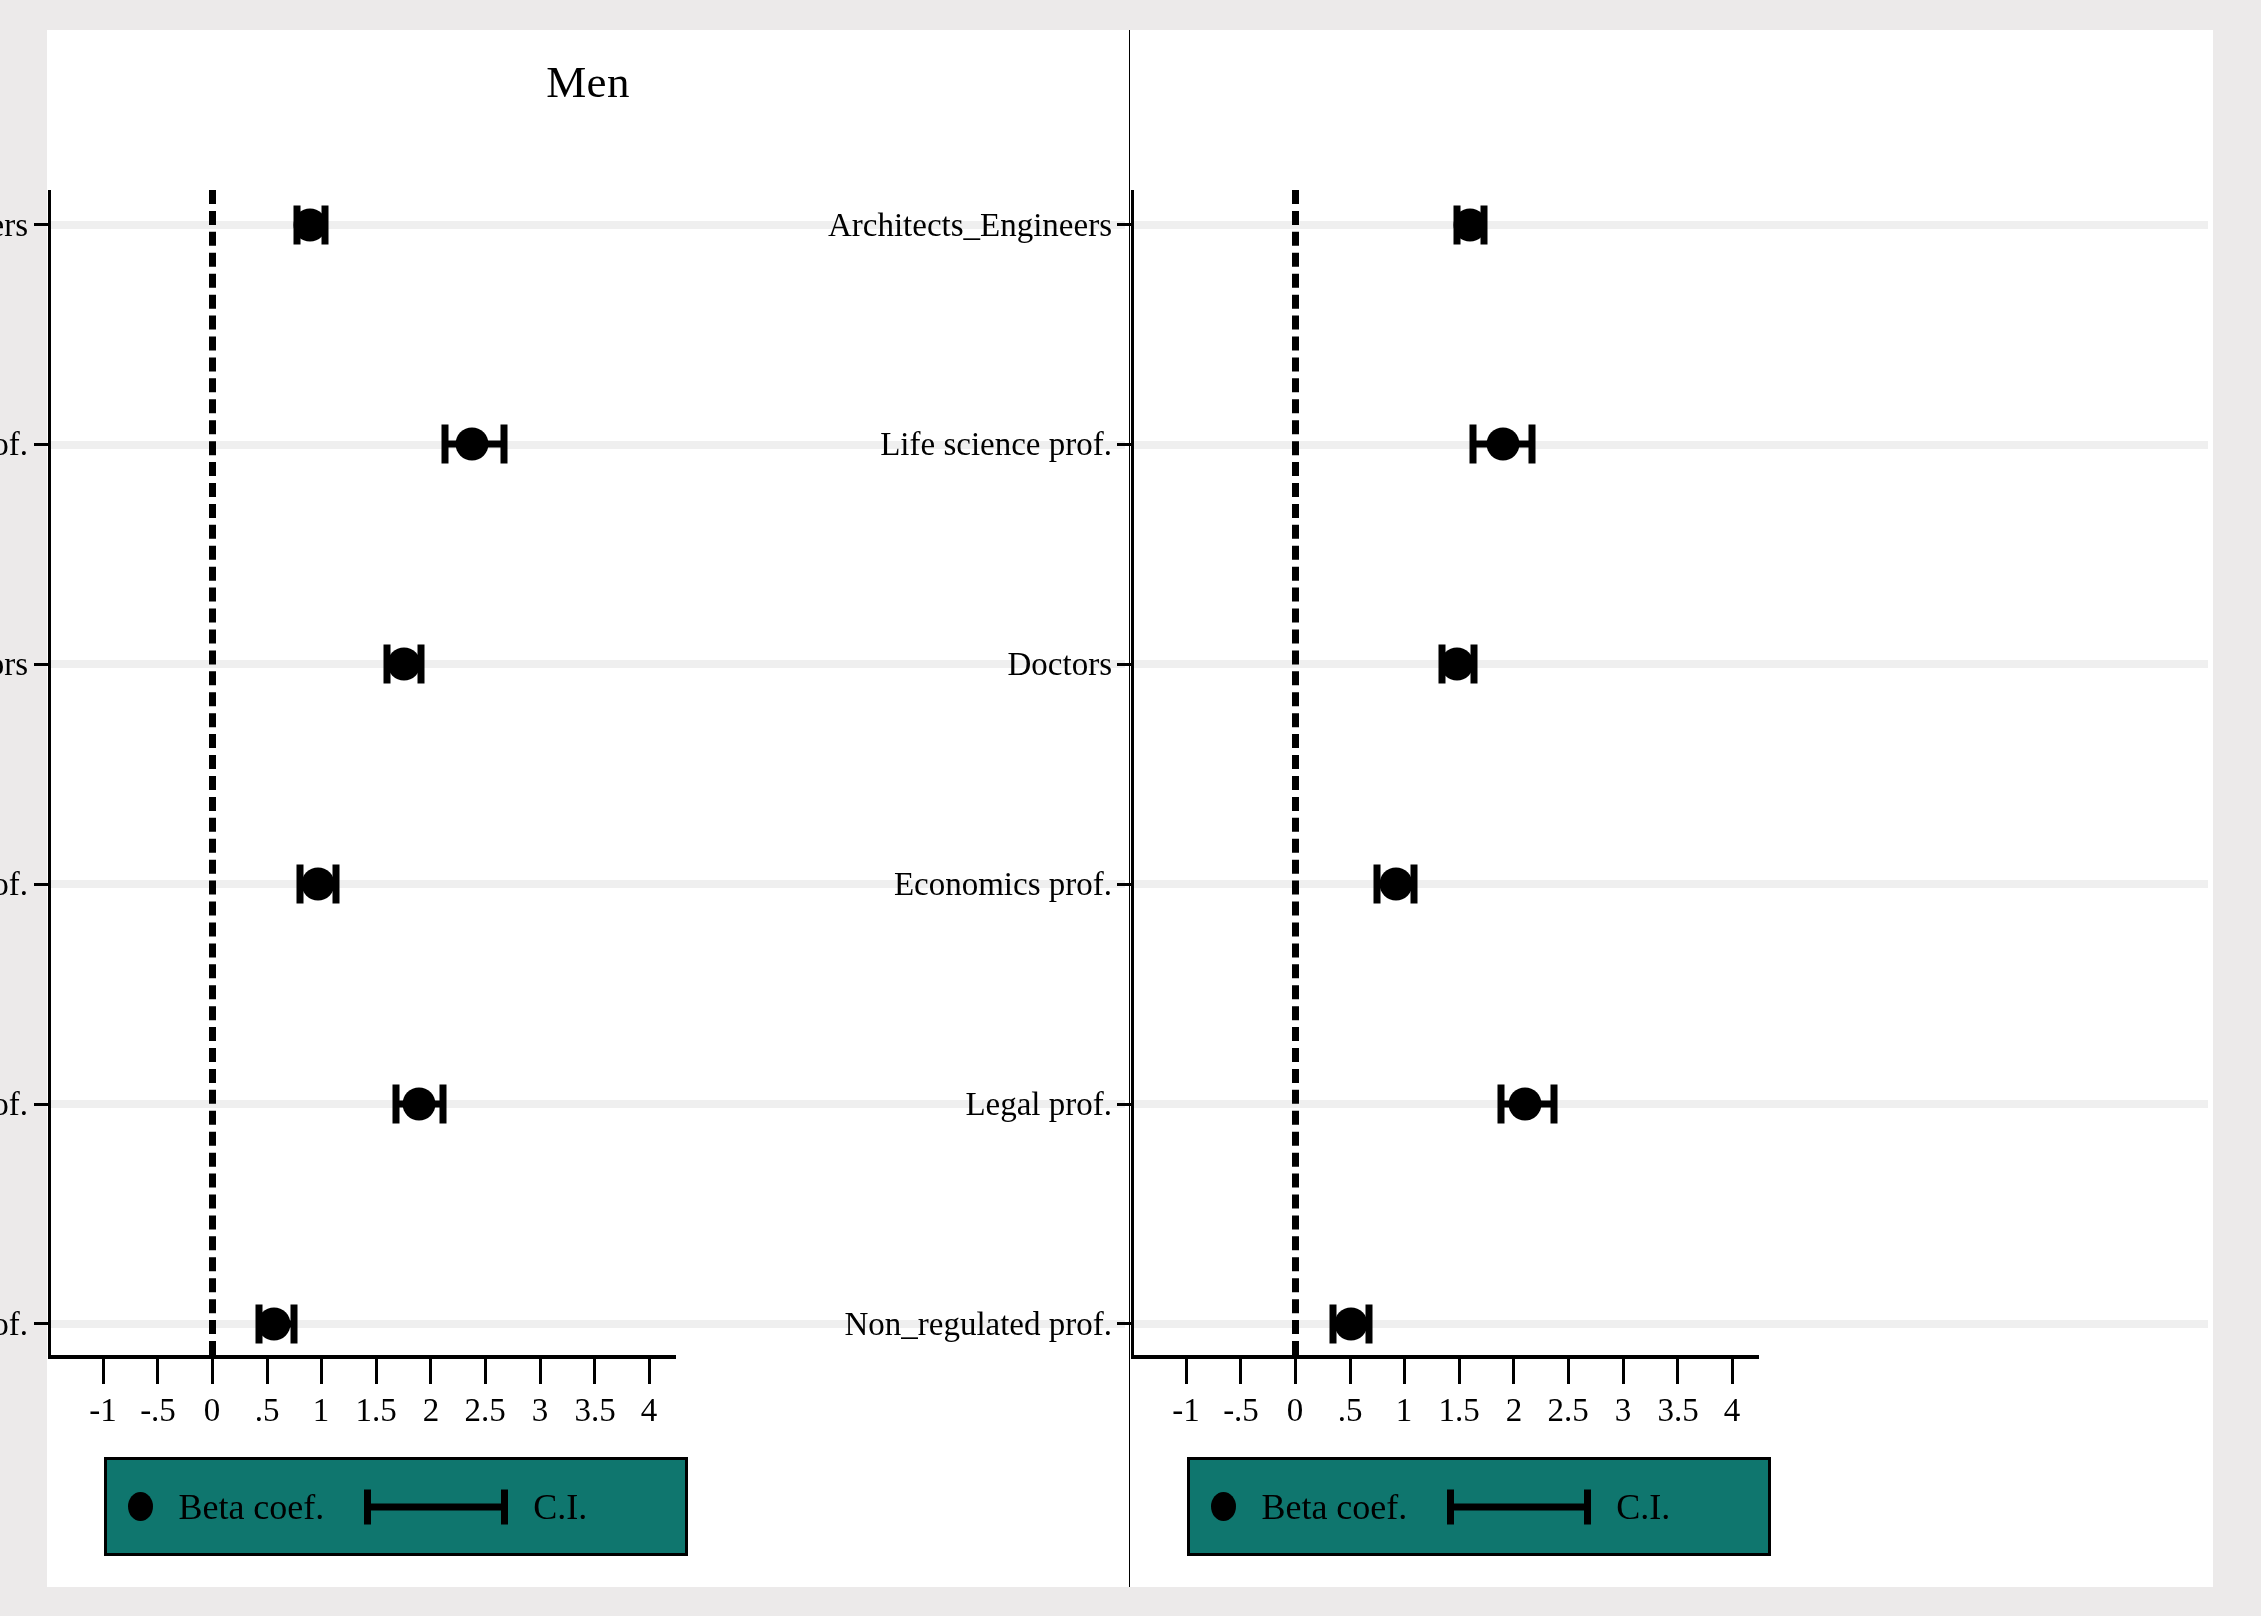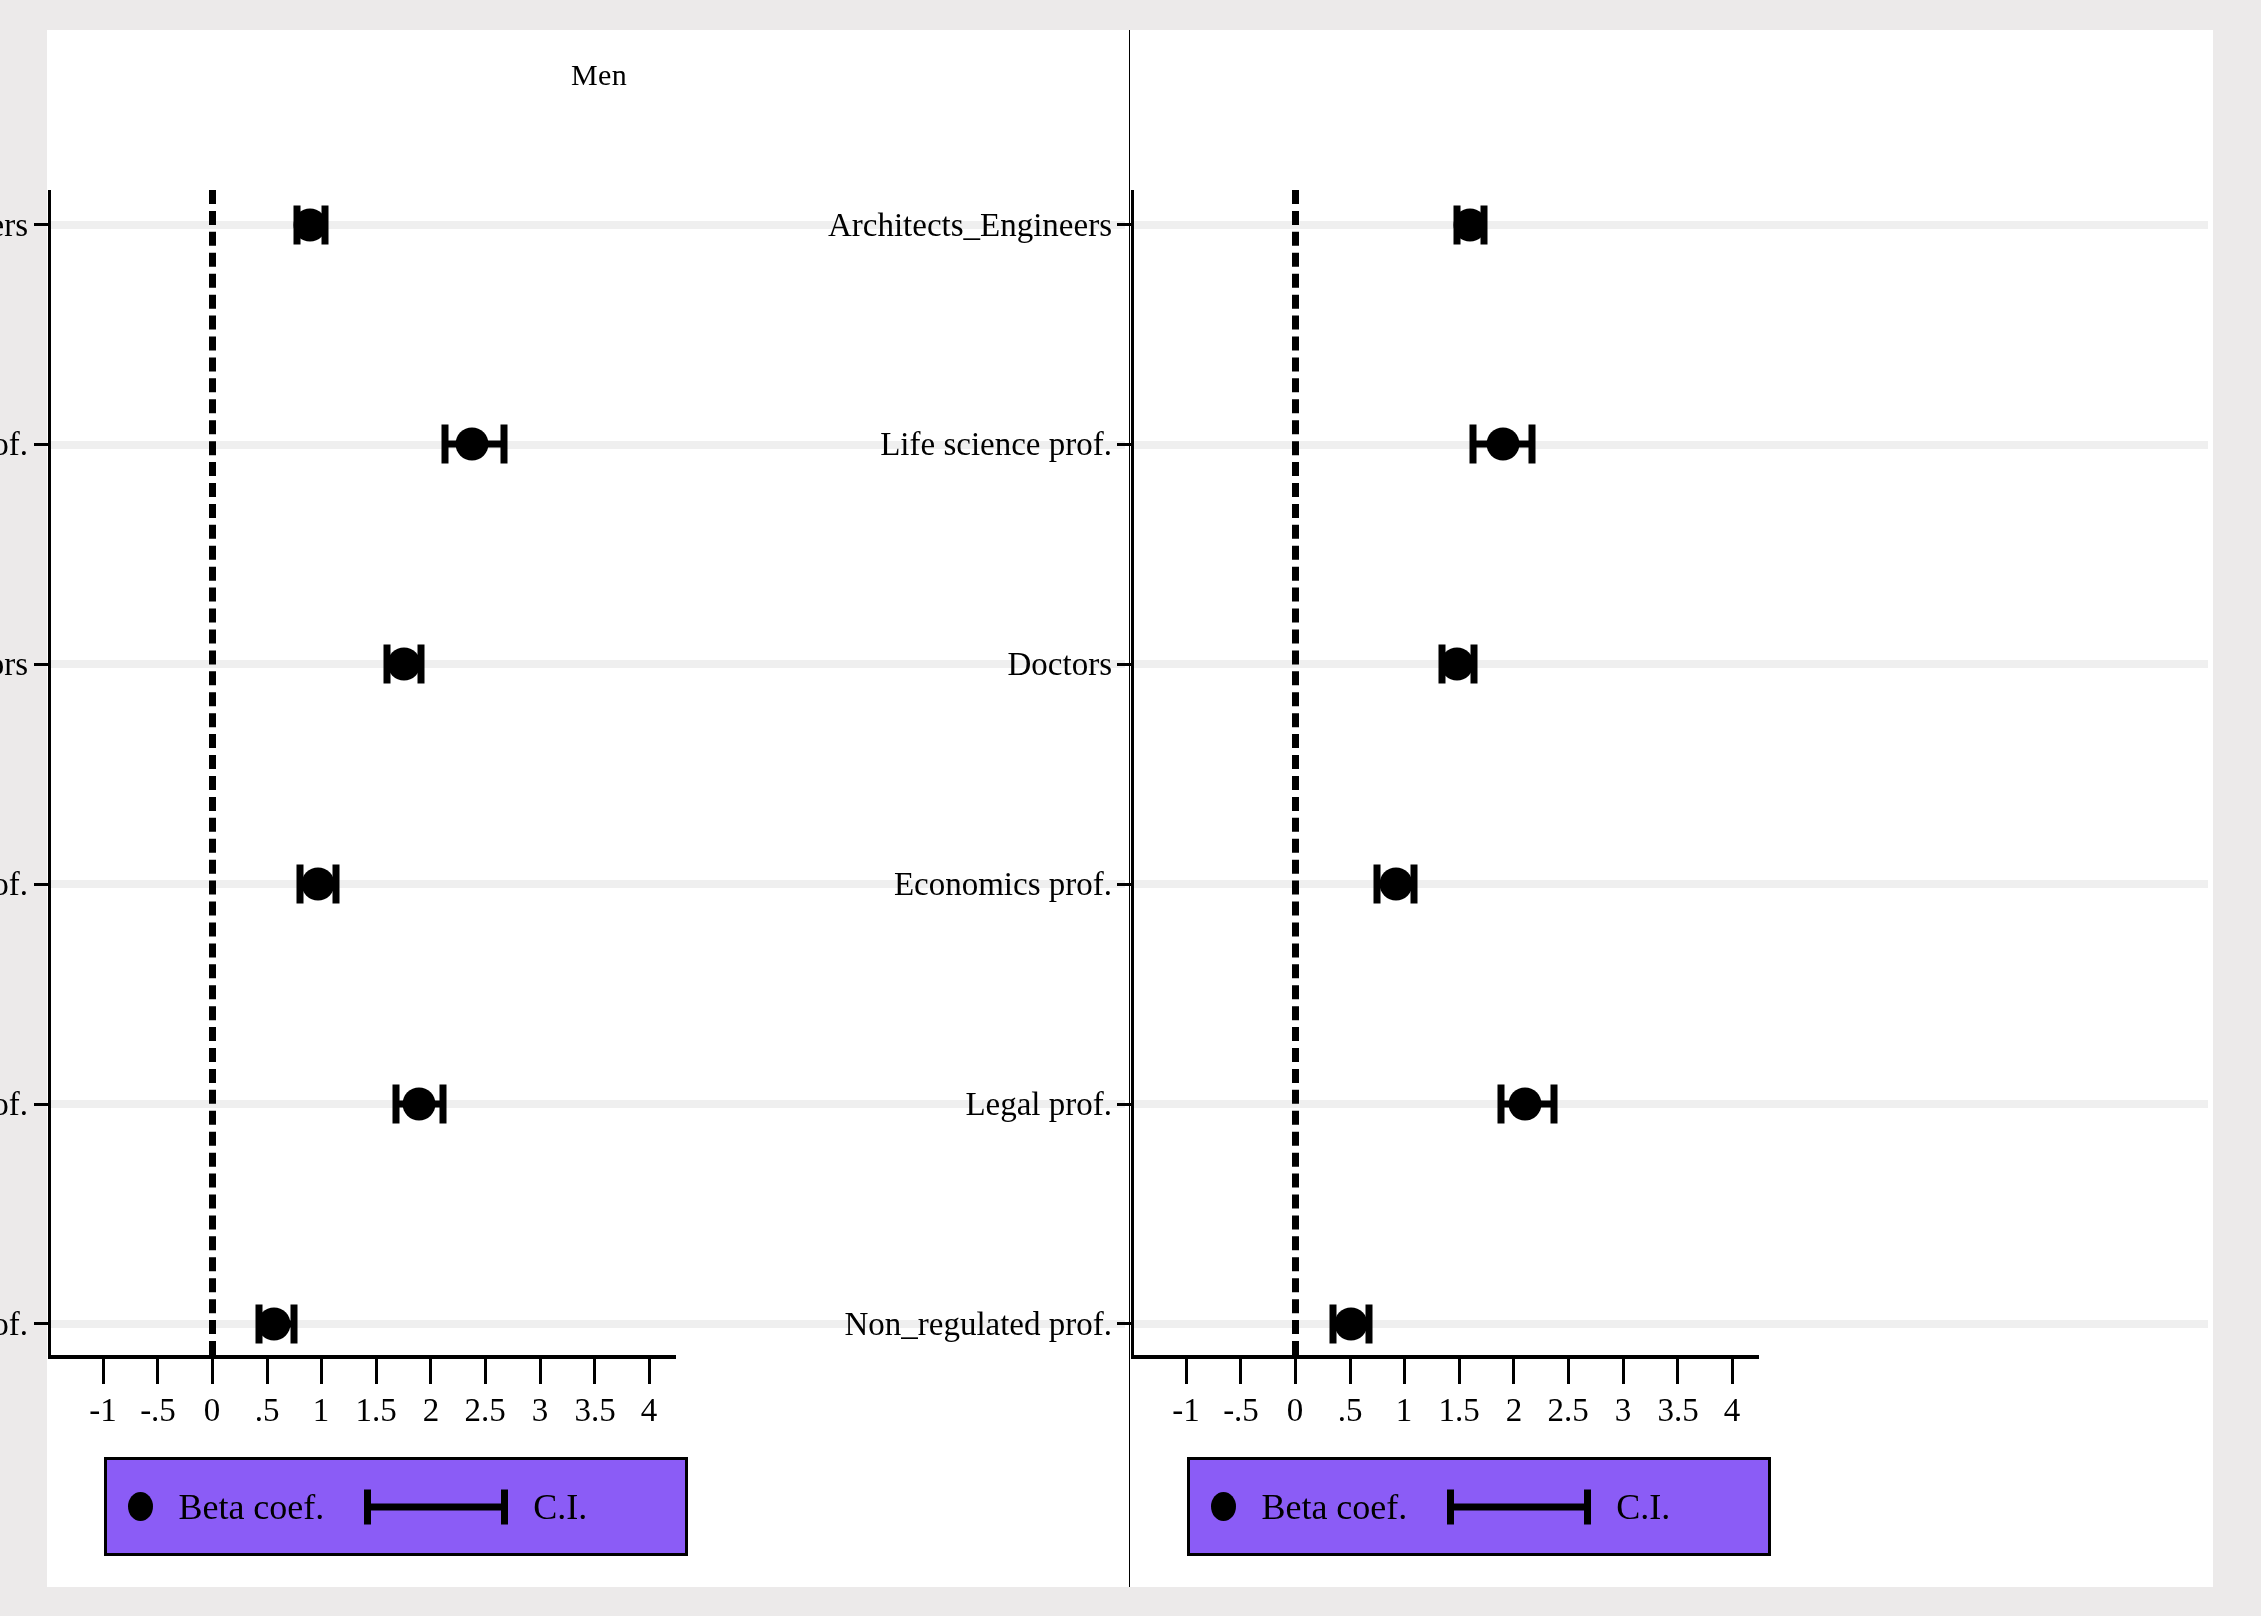--- a/index.html
+++ b/index.html
@@ -29,24 +29,24 @@
     position: relative;
     width: 1083px;
     height: 1557px;
     background: #ffffff;
     box-sizing: border-box;
   }
   .panel.left  { border-right: 1.9px solid #000; }
   .panel-title {
     position: absolute;
     top: 30px;
-    left: 11px;
+    left: 0;
     width: 100%;
     text-align: center;
-    font-size: 30px;
+    font-size: 45px;
     color: #000;
     line-height: 1;
     letter-spacing: 0.3px;
   }
   
   .plot {
     position: absolute;
     left: 0;
     top: 0;
     width: 100%;
@@ -119,21 +119,21 @@
     position: absolute;
     width: 33px;
     height: 33px;
     border-radius: 50%;
     background: #000;
     transform: translate(-50%, -50%);
   }
   .legend {
     position: absolute;
     border: 3.8px solid #000;
-    background: #8b5cf6;
+    background: #0f766e;
     box-sizing: border-box;
     display: flex;
     align-items: center;
   }
   .legend-dot {
     width: 25px;
     height: 29px;
     border-radius: 50%;
     background: #000;
     margin-left: 21.4px;

